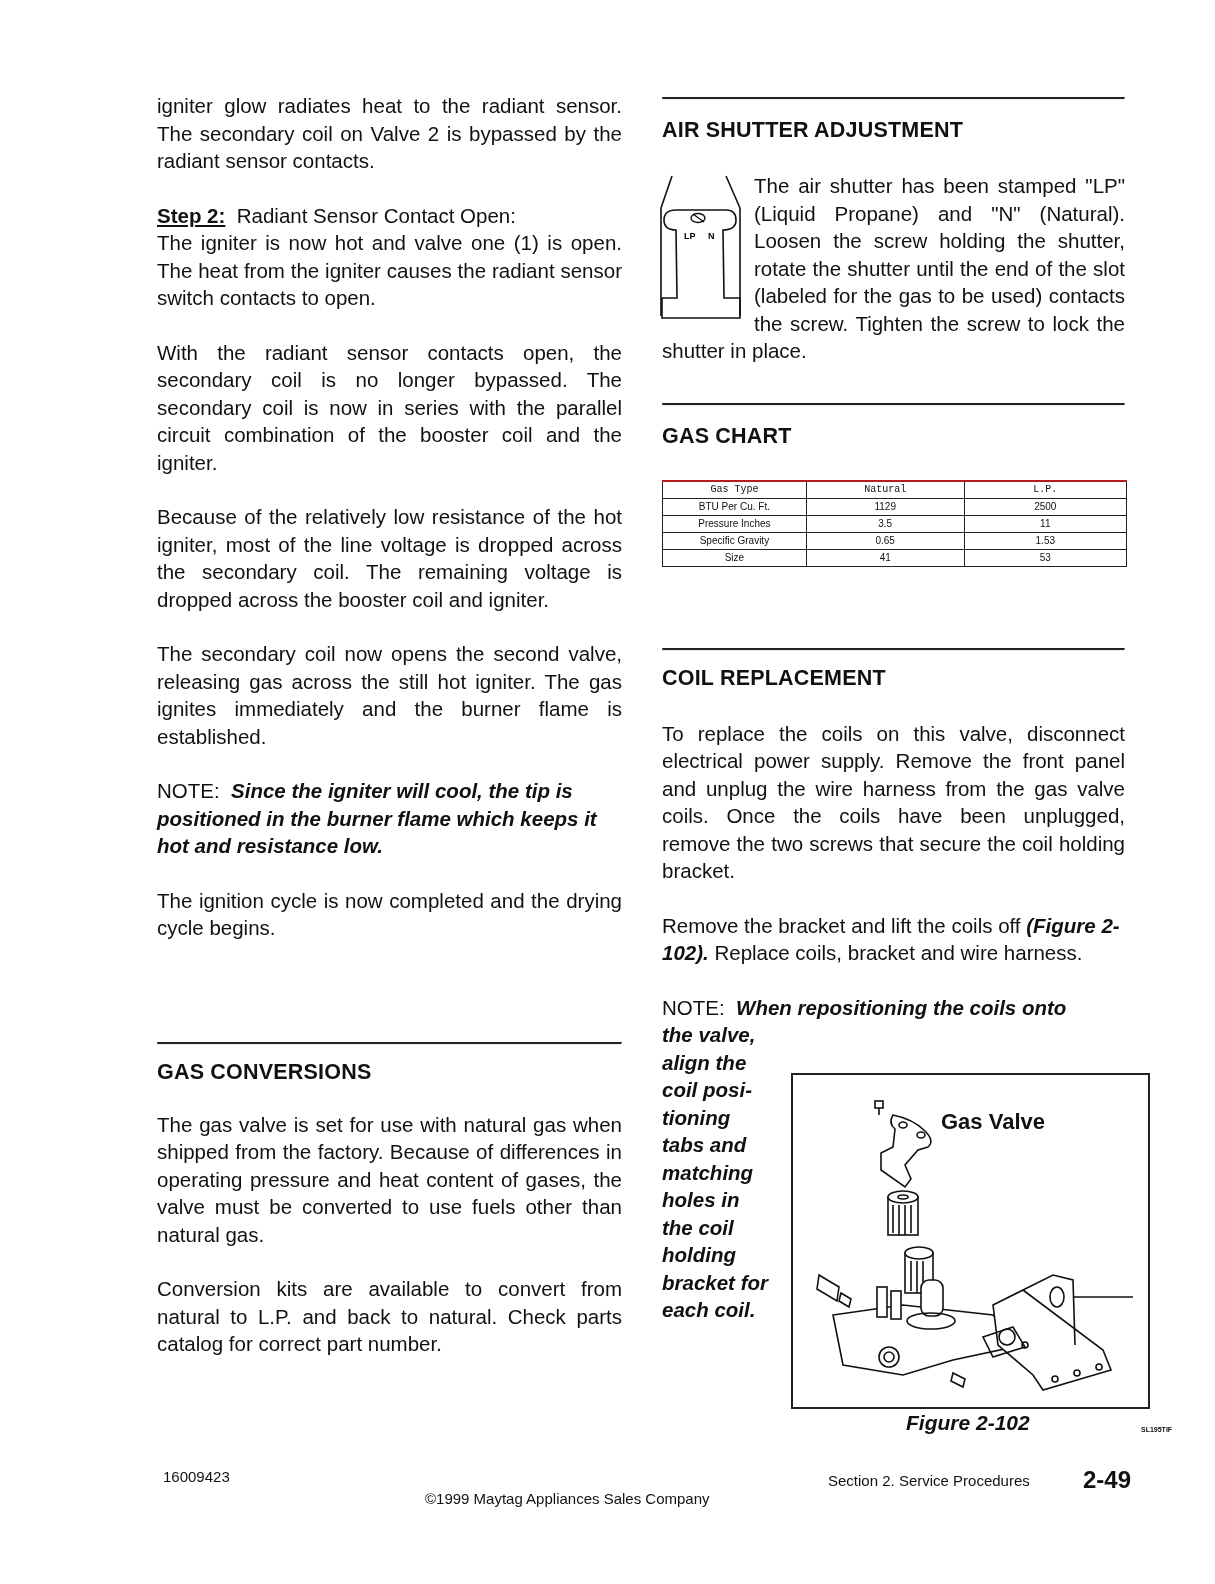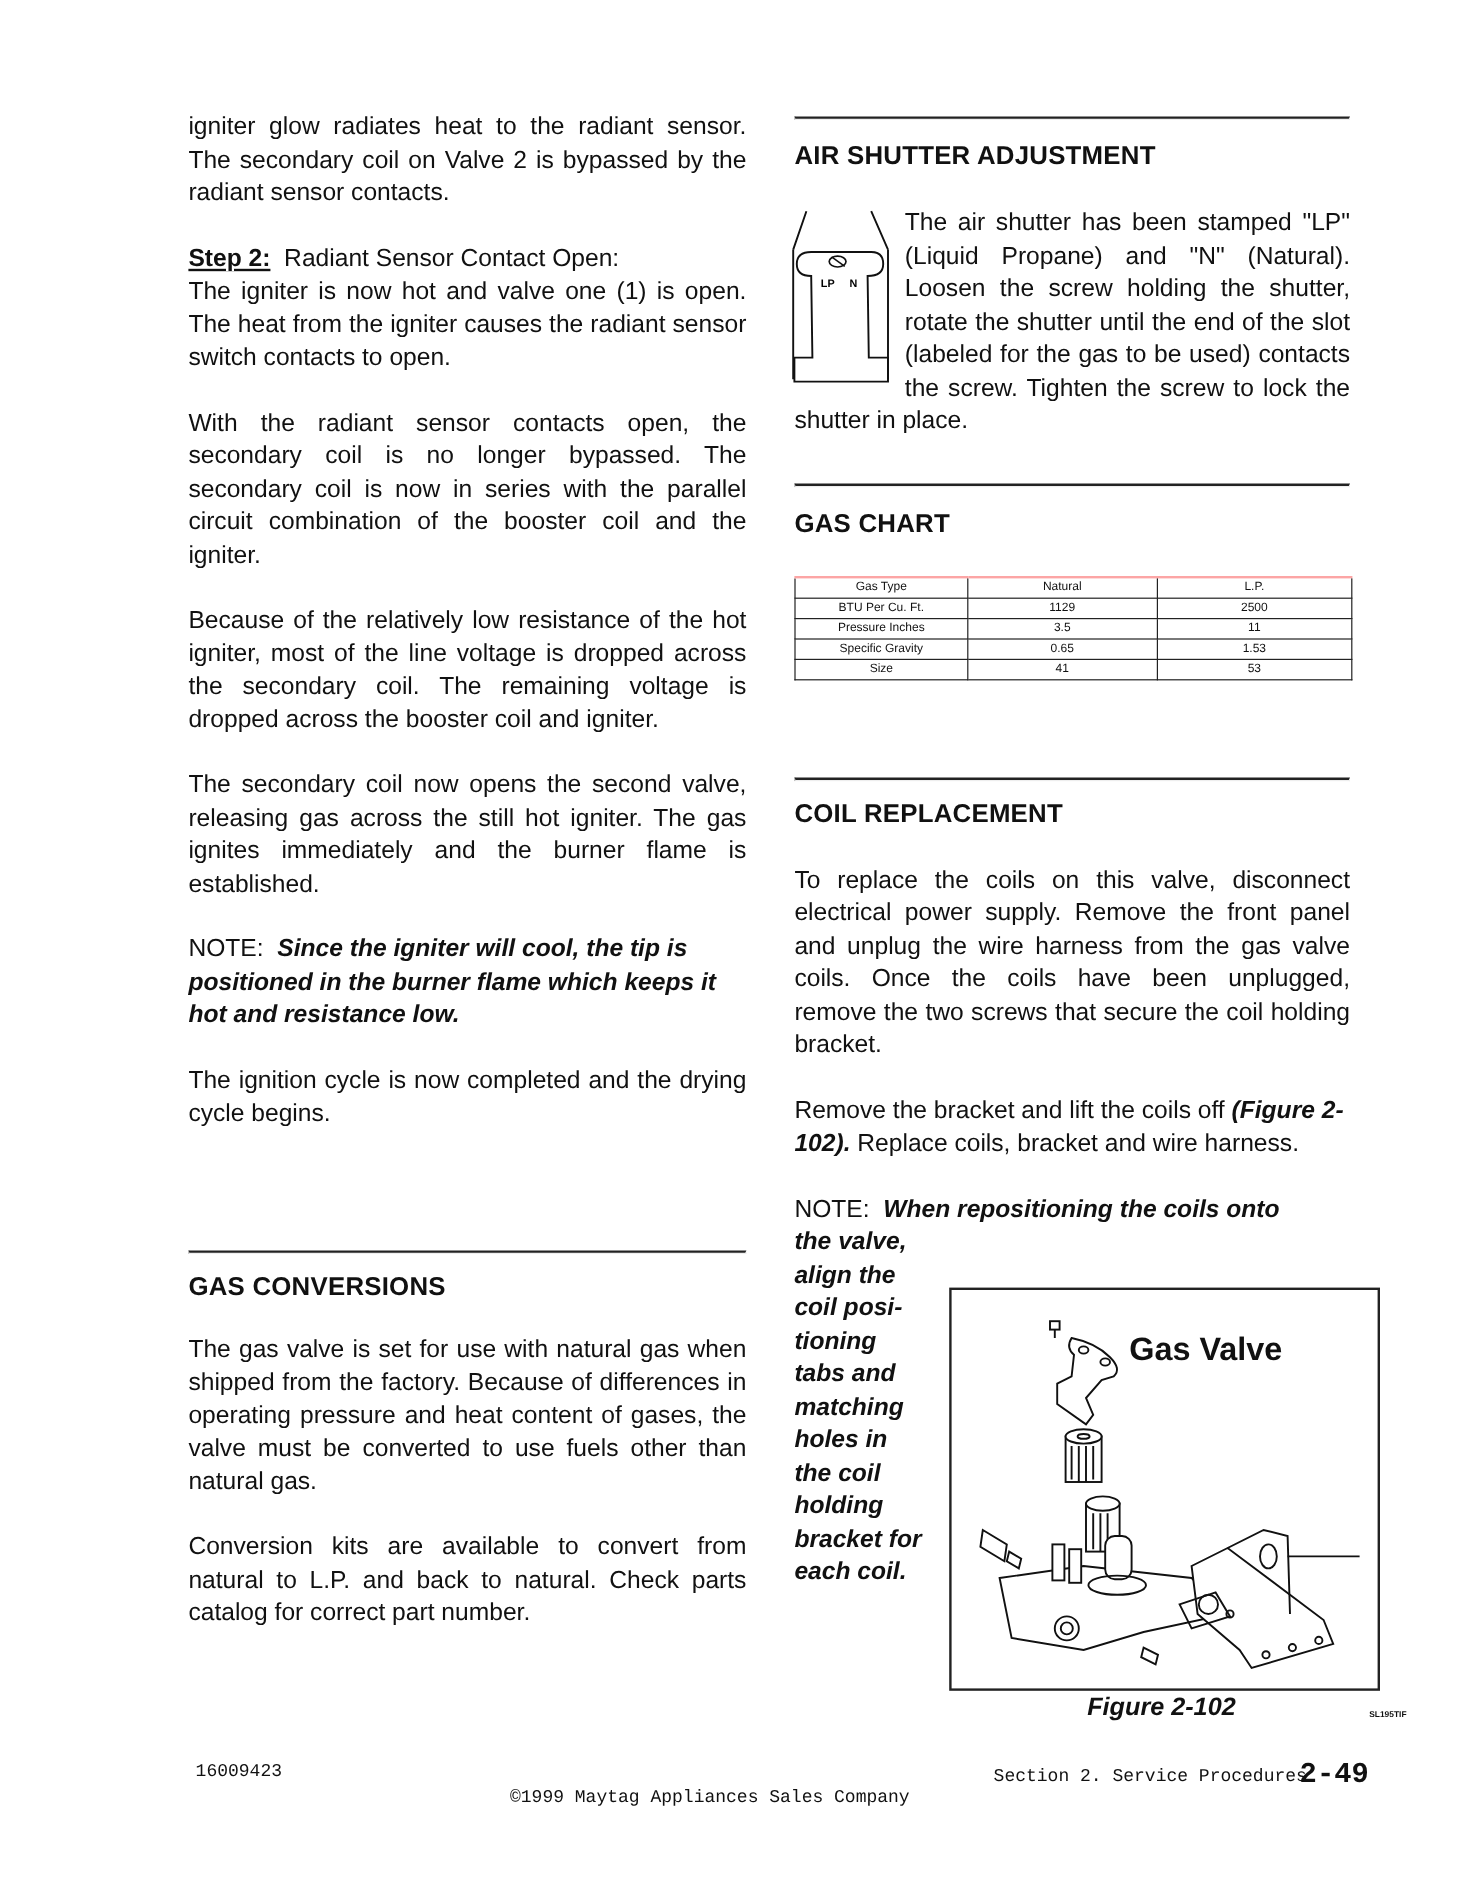--- a/index.html
+++ b/index.html
@@ -15,30 +15,30 @@
   .rule { border-top: 2px solid #222; margin: 0; }
   h2 { font-size: 21.5px; font-weight: bold; margin: 0; letter-spacing: 0.2px; }
   .u { text-decoration: underline; font-weight: bold; }
   .b { font-weight: normal; }
   .bi { font-weight: bold; font-style: italic; }
   .abs { position: absolute; }
   table.gas {
     border-collapse: collapse; width: 465px; font-size: 10px; line-height: 13px;
   }
   table.gas td { border: 1px solid #222; text-align: center; padding: 1px 2px 2px 2px; }
-  table.gas tr:first-child td { border-top: 2px solid #fca5a5; }
+  table.gas tr:first-child td { border-top: 2px solid #b91c1c; font-family: Liberation Mono, monospace; }
   .shutter-icon { position: absolute; left: 660px; top: 168px; width: 82px; height: 160px; }
   .figure-box {
     position: absolute; left: 791px; top: 1073px; width: 355px; height: 332px;
     border: 2px solid #222;
   }
-  .fig-label { position: absolute; left: 148px; top: 34px; font-size: 27px; font-weight: bold; }
+  .fig-label { position: absolute; left: 148px; top: 34px; font-size: 22px; font-weight: bold; }
   .fig-caption { position: absolute; left: 906px; top: 1411px; font-size: 21px; font-weight: bold; font-style: italic; }
   .fig-code { position: absolute; left: 1141px; top: 1426px; font-size: 7px; font-weight: bold; }
-  .footer { position: absolute; font-size: 15px; font-family: Liberation Mono, monospace; }
+  .footer { position: absolute; font-size: 15px; }
 </style>
 </head>
 <body>
 
 <div class="col left">
   <p>igniter glow radiates heat to the radiant sensor. The secondary coil on Valve 2 is bypassed by the radiant sensor contacts.</p>
   <div class="gap"></div>
   <p style="text-align:left">
     <span class="u">Step 2:</span>&nbsp;
     <span class="b">Radiant Sensor Contact Open:</span>

